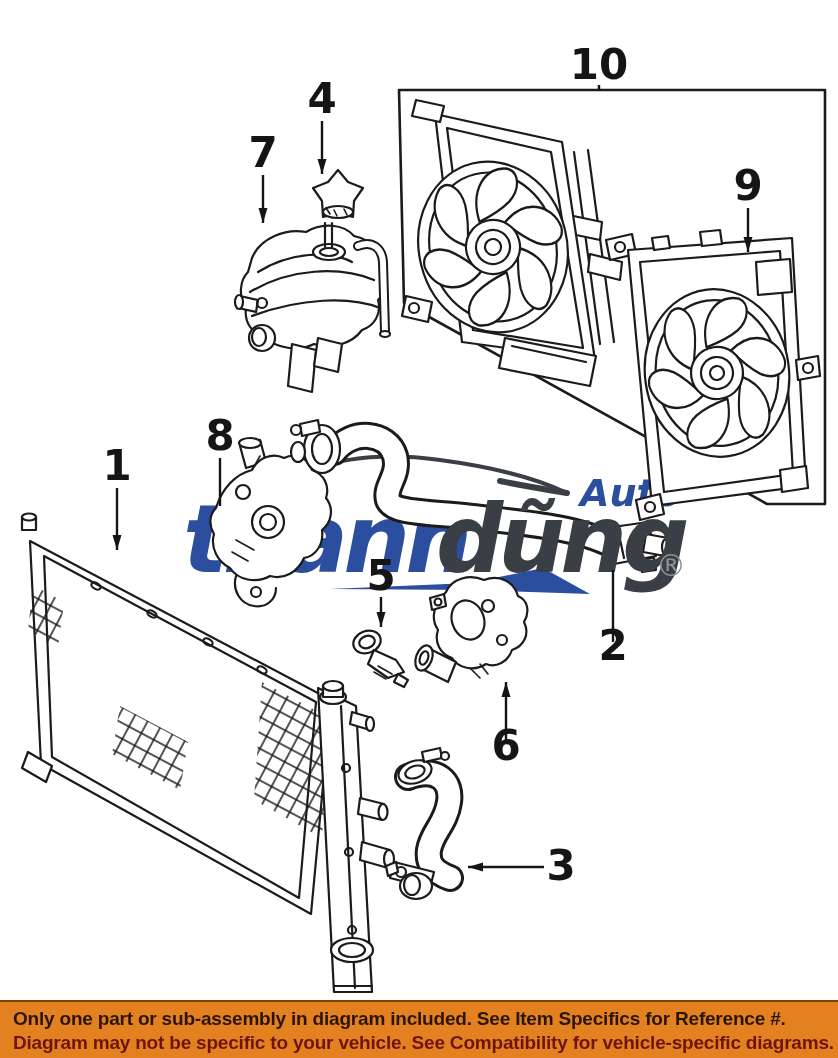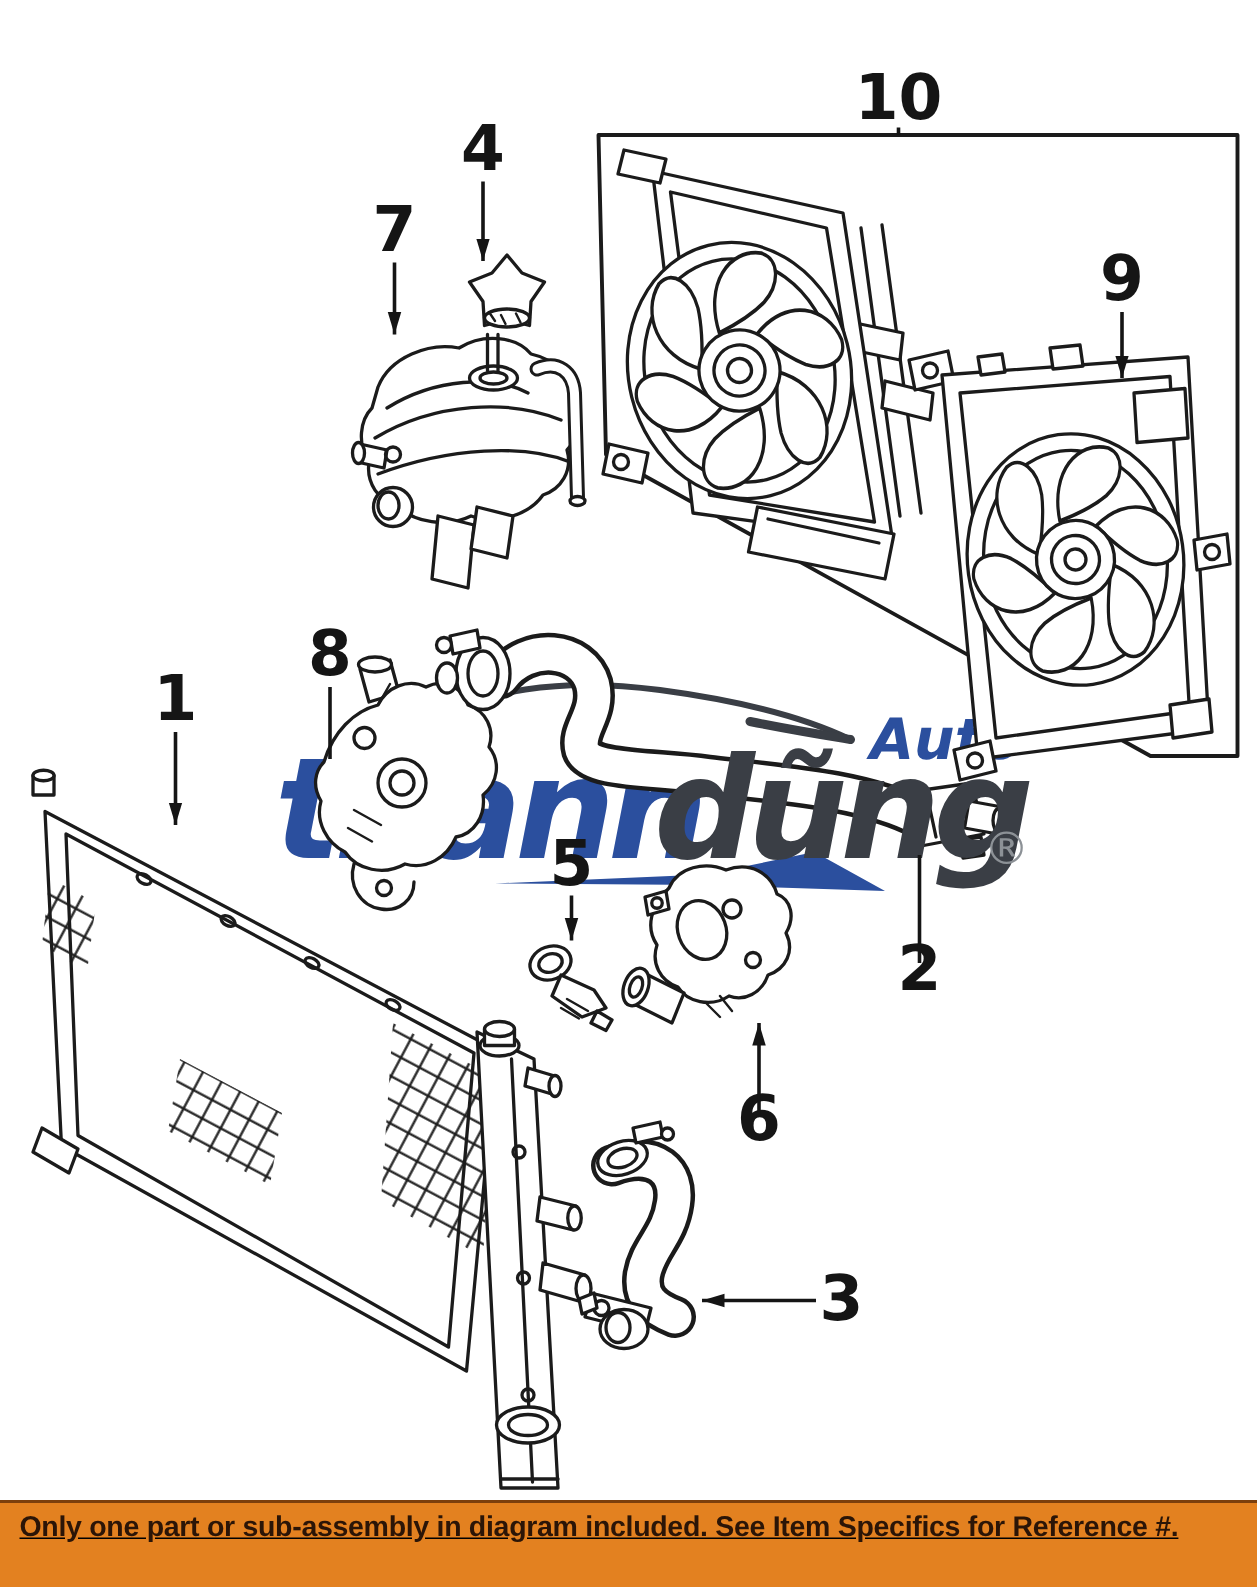--- a/index.html
+++ b/index.html
@@ -9,21 +9,21 @@
   .wm-main{font-family:"DejaVu Sans",sans-serif;font-style:italic;font-weight:bold;
            font-size:94px;letter-spacing:-5px;}
   .wm-auto{font-family:"DejaVu Sans",sans-serif;font-style:italic;font-weight:bold;font-size:38px;}
   .wm-reg{font-family:"DejaVu Sans",sans-serif;font-size:30px;}
   .callout-num{font-family:"DejaVu Sans",sans-serif;font-weight:bold;font-size:42px;
                fill:#151515;text-anchor:middle;}
   .callout-line{stroke:#151515;stroke-width:2.4;fill:none;}
   .footer{position:absolute;left:0;top:1000px;width:838px;height:58px;background:#E38120;
           border-top:2px solid #7c3f0c;box-sizing:border-box;padding:5px 0 0 13px;
           font-weight:bold;font-size:19px;line-height:24px;letter-spacing:-0.2px;
-          font-family:"Liberation Sans",sans-serif;text-decoration:underline;}
+          font-family:"Liberation Sans",sans-serif;}
   .footer .l1{color:#2B1507;}
   .footer .l2{color:#6E1410;}
 </style>
 </head>
 <body>
 
 <svg width="838" height="1000" viewBox="0 0 838 1000">
   <defs>
     <marker id="ah" markerWidth="16" markerHeight="10" refX="15" refY="5" orient="auto" markerUnits="userSpaceOnUse">
       <path d="M0,0.5 L15,5 L0,9.5 Z" fill="#151515"></path>
@@ -286,13 +286,14 @@
     </g>
     <g>
       <text class="callout-num" x="599" y="79">10</text>
       <path class="callout-line" d="M599,85 L599,90"></path>
     </g>
   </g>
 </svg>
 
 <div class="footer">
   <div class="l1">Only one part or sub-assembly in diagram included. See Item Specifics for Reference #.</div>
+  <div class="l2">Diagram may not be specific to your vehicle. See Compatibility for vehicle-specific diagrams.</div>
 </div>
 
 </body></html>

